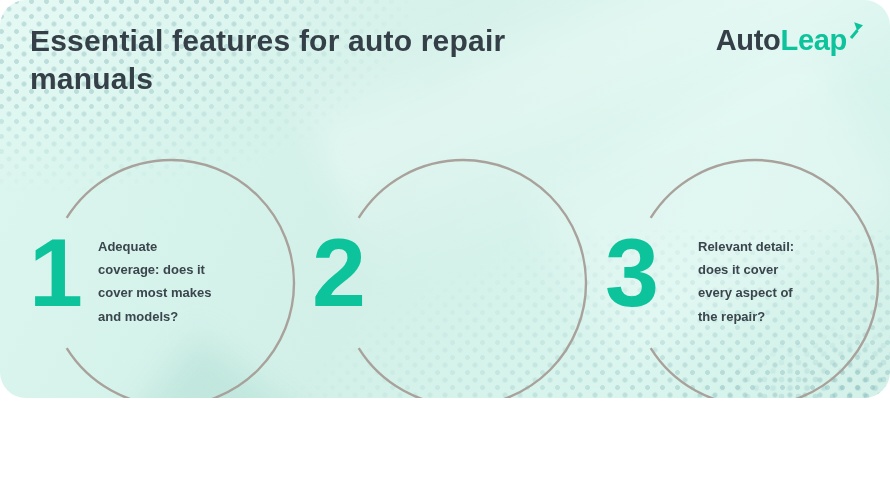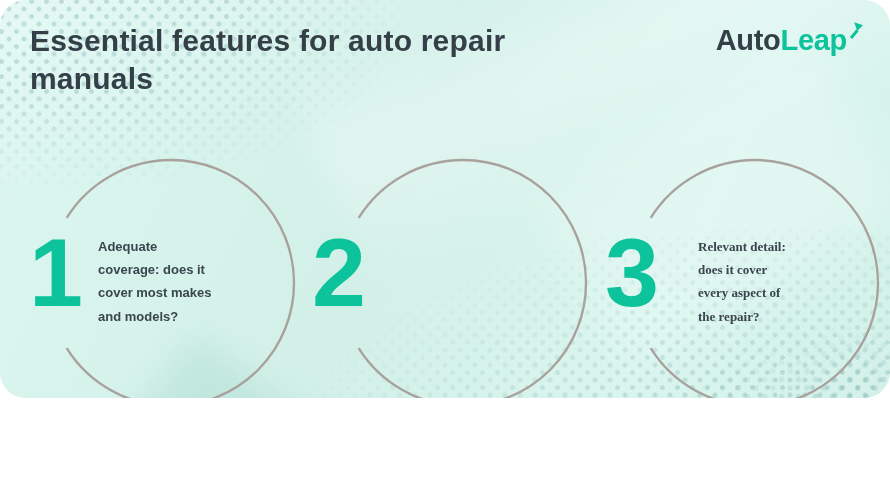--- a/index.html
+++ b/index.html
@@ -96,21 +96,21 @@
   .f2 .num{left:-26px;}
   .f3 .num{left:-25px;}
   .txt{
     position:absolute;top:61px;margin:16px;
     font-size:13px;line-height:23.2px;font-weight:700;
     color:var(--body-text,#3a454d);
     white-space:pre-line;
   }
   .f1 .txt{left:36px;}
   .f2 .txt{left:51px;}
-  .f3 .txt{left:52px;font-family:Liberation Serif, serif;}
+  .f3 .txt{left:52px;}
 </style>
 </head>
 <body>
 
 <div class="card">
 
   <div class="streak streak-a"></div>
   <div class="streak streak-b"></div>
   <div class="streak streak-c"></div>
   <div class="dots dots-tl"></div>

